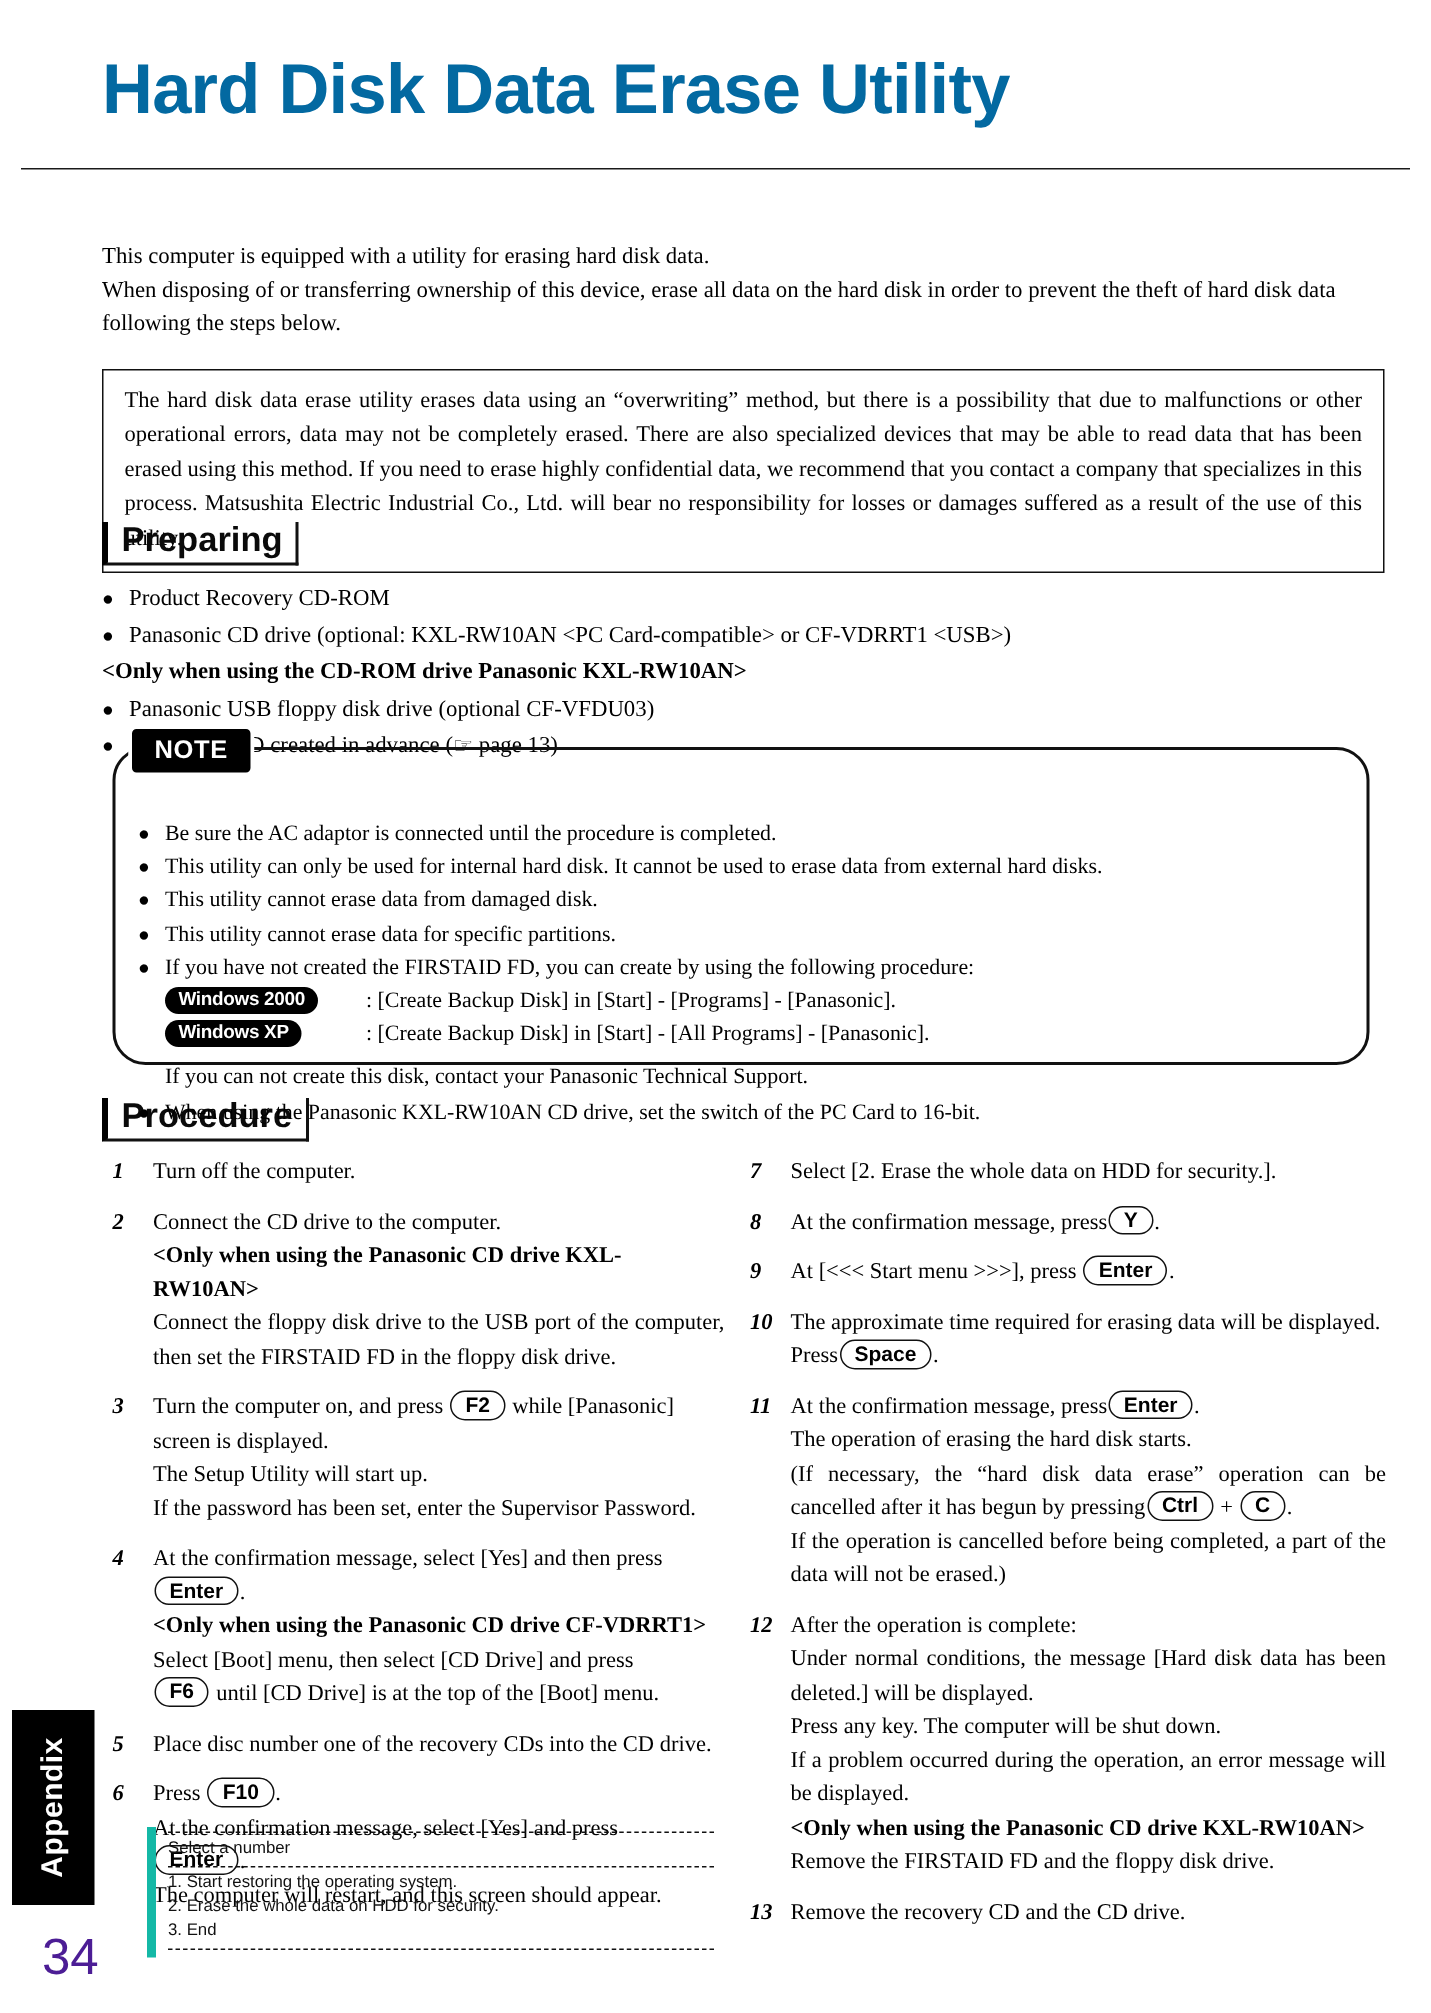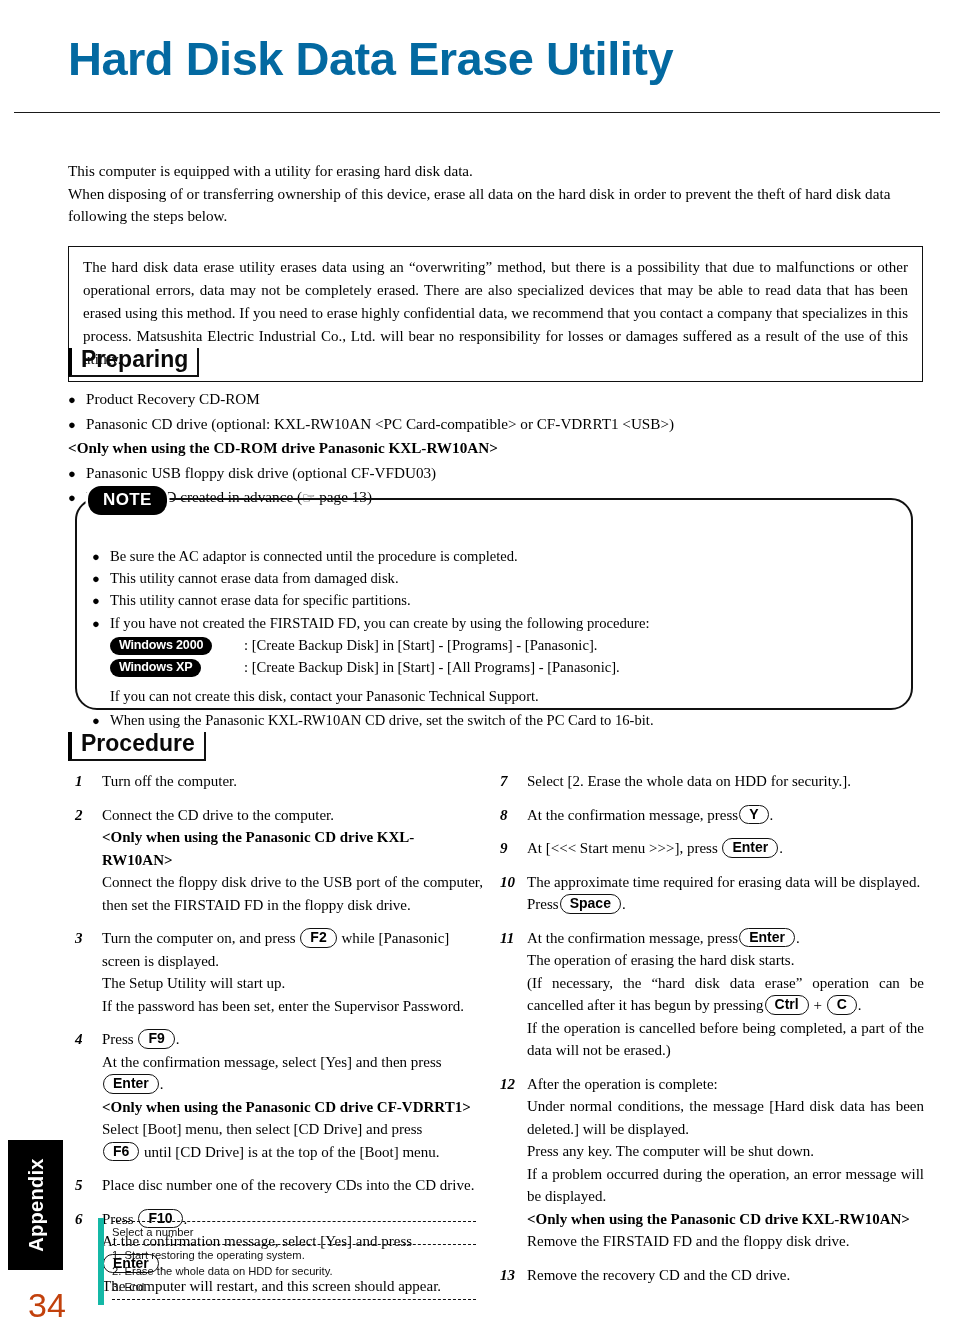--- a/index.html
+++ b/index.html
@@ -138,21 +138,21 @@
     position: absolute;
     left: 88px;
     top: 486px;
     background: #000;
     color: #fff;
     font-family: "Liberation Sans", sans-serif;
     font-weight: bold;
     font-size: 17px;
     letter-spacing: 0.4px;
     padding: 2px 13px 3px 13px;
-    border-radius: 13px;
+    border-radius: 3px;
     border: 2.2px solid #000;
     box-shadow: 0 0 0 2.5px #fff;
     z-index: 3;
   }
   .note-body {
     position: absolute;
     left: 92px;
     top: 517px;
     width: 812px;
     font-size: 14.6px;
@@ -276,21 +276,21 @@
     font-size: 20px;
     letter-spacing: 0.3px;
     white-space: nowrap;
   }
   .folio {
     position: absolute;
     left: 28px;
     top: 1286px;
     font-family: "Liberation Sans", sans-serif;
     font-size: 34px;
-    color: #c2410c;
+    color: #4c1d95;
   }
 </style>
 </head>
 <body>
 
 <div class="page">
 
   <div class="title">Hard Disk Data Erase Utility</div>
   <div class="title-rule"></div>
 
@@ -329,20 +329,24 @@
 
   <div class="note-box"></div>
   <div class="note-badge">NOTE</div>
   <div class="note-body">
     <div class="brow">
       <span class="bdot"></span>
       <span class="btxt">Be sure the AC adaptor is connected until the procedure is completed.</span>
     </div>
     <div class="brow">
       <span class="bdot"></span>
+      <span class="btxt">This utility can only be used for internal hard disk.  It cannot be used to erase data from external hard disks.</span>
+    </div>
+    <div class="brow">
+      <span class="bdot"></span>
       <span class="btxt">This utility cannot erase data from damaged disk.</span>
     </div>
     <div class="brow">
       <span class="bdot"></span>
       <span class="btxt">This utility cannot erase data for specific partitions.</span>
     </div>
     <div class="brow">
       <span class="bdot"></span>
       <span class="btxt">If you have not created the FIRSTAID FD, you can create by using the following procedure:</span>
     </div>
@@ -388,21 +392,20 @@
       <div class="step-body">
         <p><span>Turn the computer on, and press </span><span class="key">F2</span><span> while [Panasonic] screen is displayed.</span></p>
         <p>The Setup Utility will start up.</p>
         <p>If the password has been set, enter the Supervisor Password.</p>
       </div>
     </div>
 
     <div class="step">
       <div class="step-num">4</div>
       <div class="step-body">
-        <p><span>Press </span><span class="key">F9</span><span>.</span></p>
         <p>At the confirmation message, select [Yes] and then press</p>
         <p><span class="key">Enter</span><span>.</span></p>
         <p class="bold">&lt;Only when using the Panasonic CD drive CF-VDRRT1&gt;</p>
         <p class="just">Select [Boot] menu, then select [CD Drive] and press</p>
         <p><span class="key">F6</span><span> until [CD Drive] is at the top of the [Boot] menu.</span></p>
       </div>
     </div>
 
     <div class="step">
       <div class="step-num">5</div>

